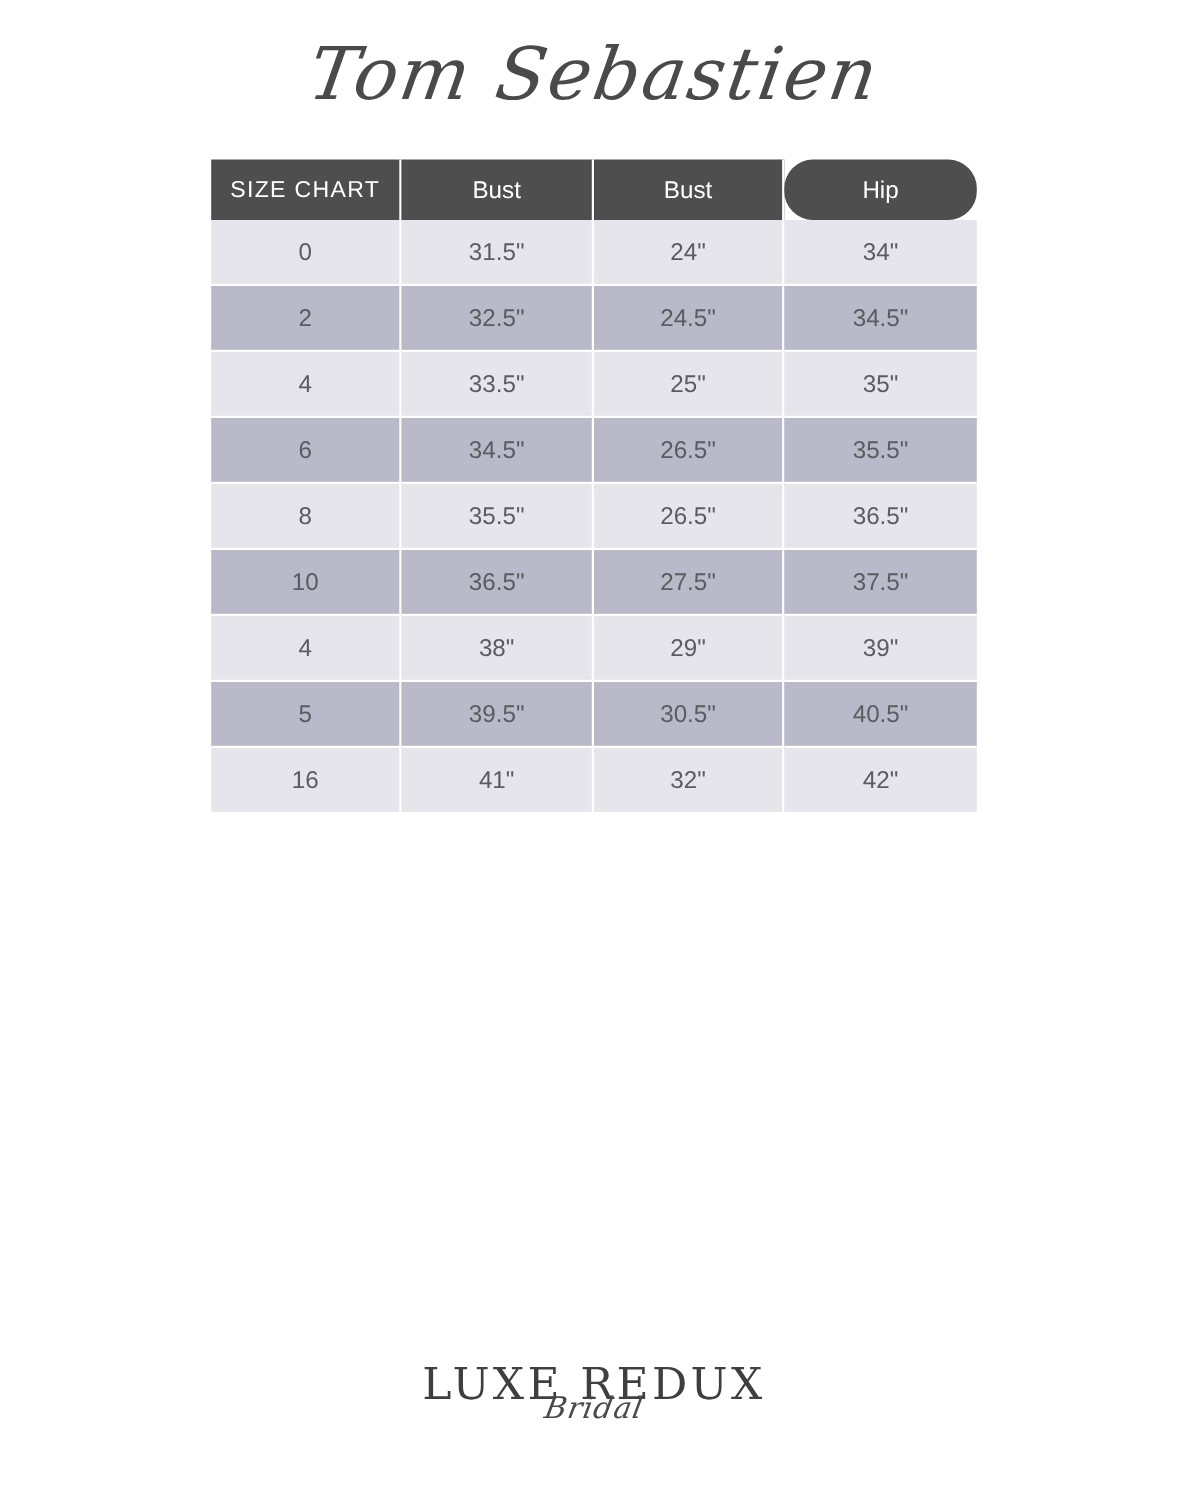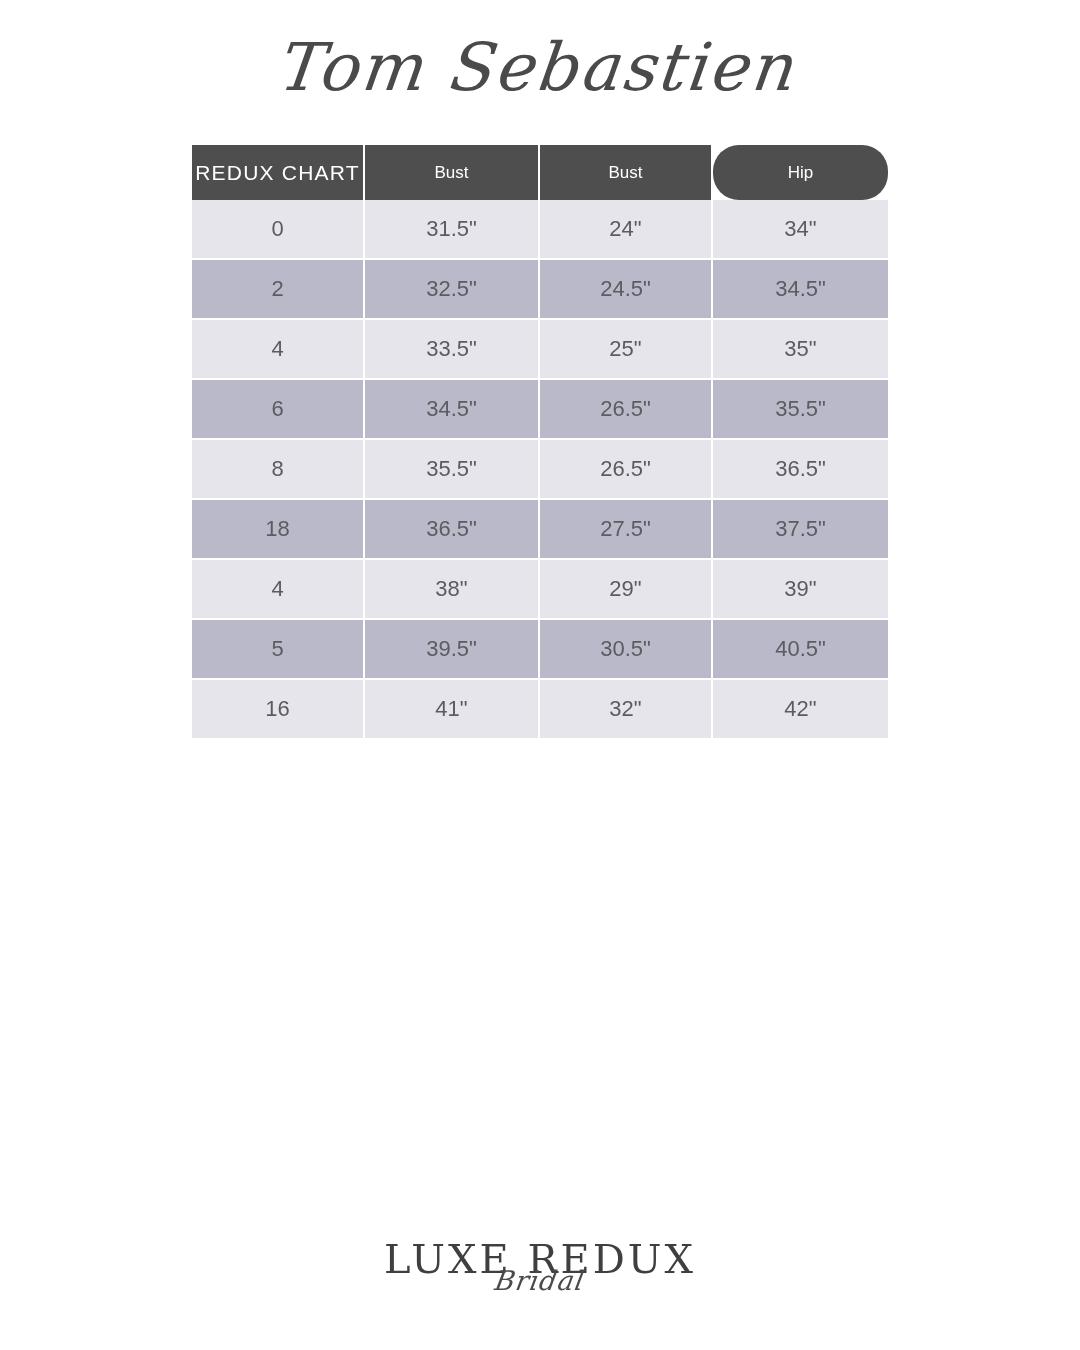--- a/index.html
+++ b/index.html
@@ -55,21 +55,21 @@
   }
   table.size-chart col.c-size { width: 173px; }
   table.size-chart col.c-bust { width: 175px; }
   table.size-chart col.c-waist { width: 173px; }
   table.size-chart col.c-hip  { width: 175px; }
 
   table.size-chart thead th {
     background: #4e4e4e;
     color: #ffffff;
     height: 55px;
-    font-size: 17px;
+    font-size: 22px;
     font-weight: 400;
     text-align: center;
     vertical-align: middle;
     border-right: 2px solid #ffffff;
     padding: 0;
   }
   table.size-chart thead th:last-child { border-right: none; border-radius: 26px; }
   table.size-chart thead th.hdr-size {
     font-size: 21px;
     letter-spacing: 1.2px;
@@ -135,21 +135,21 @@
   <div class="chart-wrap">
     <table class="size-chart">
       <colgroup>
         <col class="c-size">
           <col class="c-bust">
           <col class="c-waist">
           <col class="c-hip">
       </colgroup>
       <thead>
         <tr>
-          <th class="hdr-size">REDUX CHART</th>
+          <th class="hdr-size">SIZE CHART</th>
           <th>Bust</th>
           <th>Bust</th>
           <th>Hip</th>
         </tr>
       </thead>
       <tbody>
         <tr class="row-light">
           <td>0</td>
           <td>31.5"</td>
           <td>24"</td>
@@ -173,21 +173,21 @@
           <td>26.5"</td>
           <td>35.5"</td>
         </tr>
         <tr class="row-light">
           <td>8</td>
           <td>35.5"</td>
           <td>26.5"</td>
           <td>36.5"</td>
         </tr>
         <tr class="row-dark">
-          <td>18</td>
+          <td>10</td>
           <td>36.5"</td>
           <td>27.5"</td>
           <td>37.5"</td>
         </tr>
         <tr class="row-light">
           <td>4</td>
           <td>38"</td>
           <td>29"</td>
           <td>39"</td>
         </tr>

